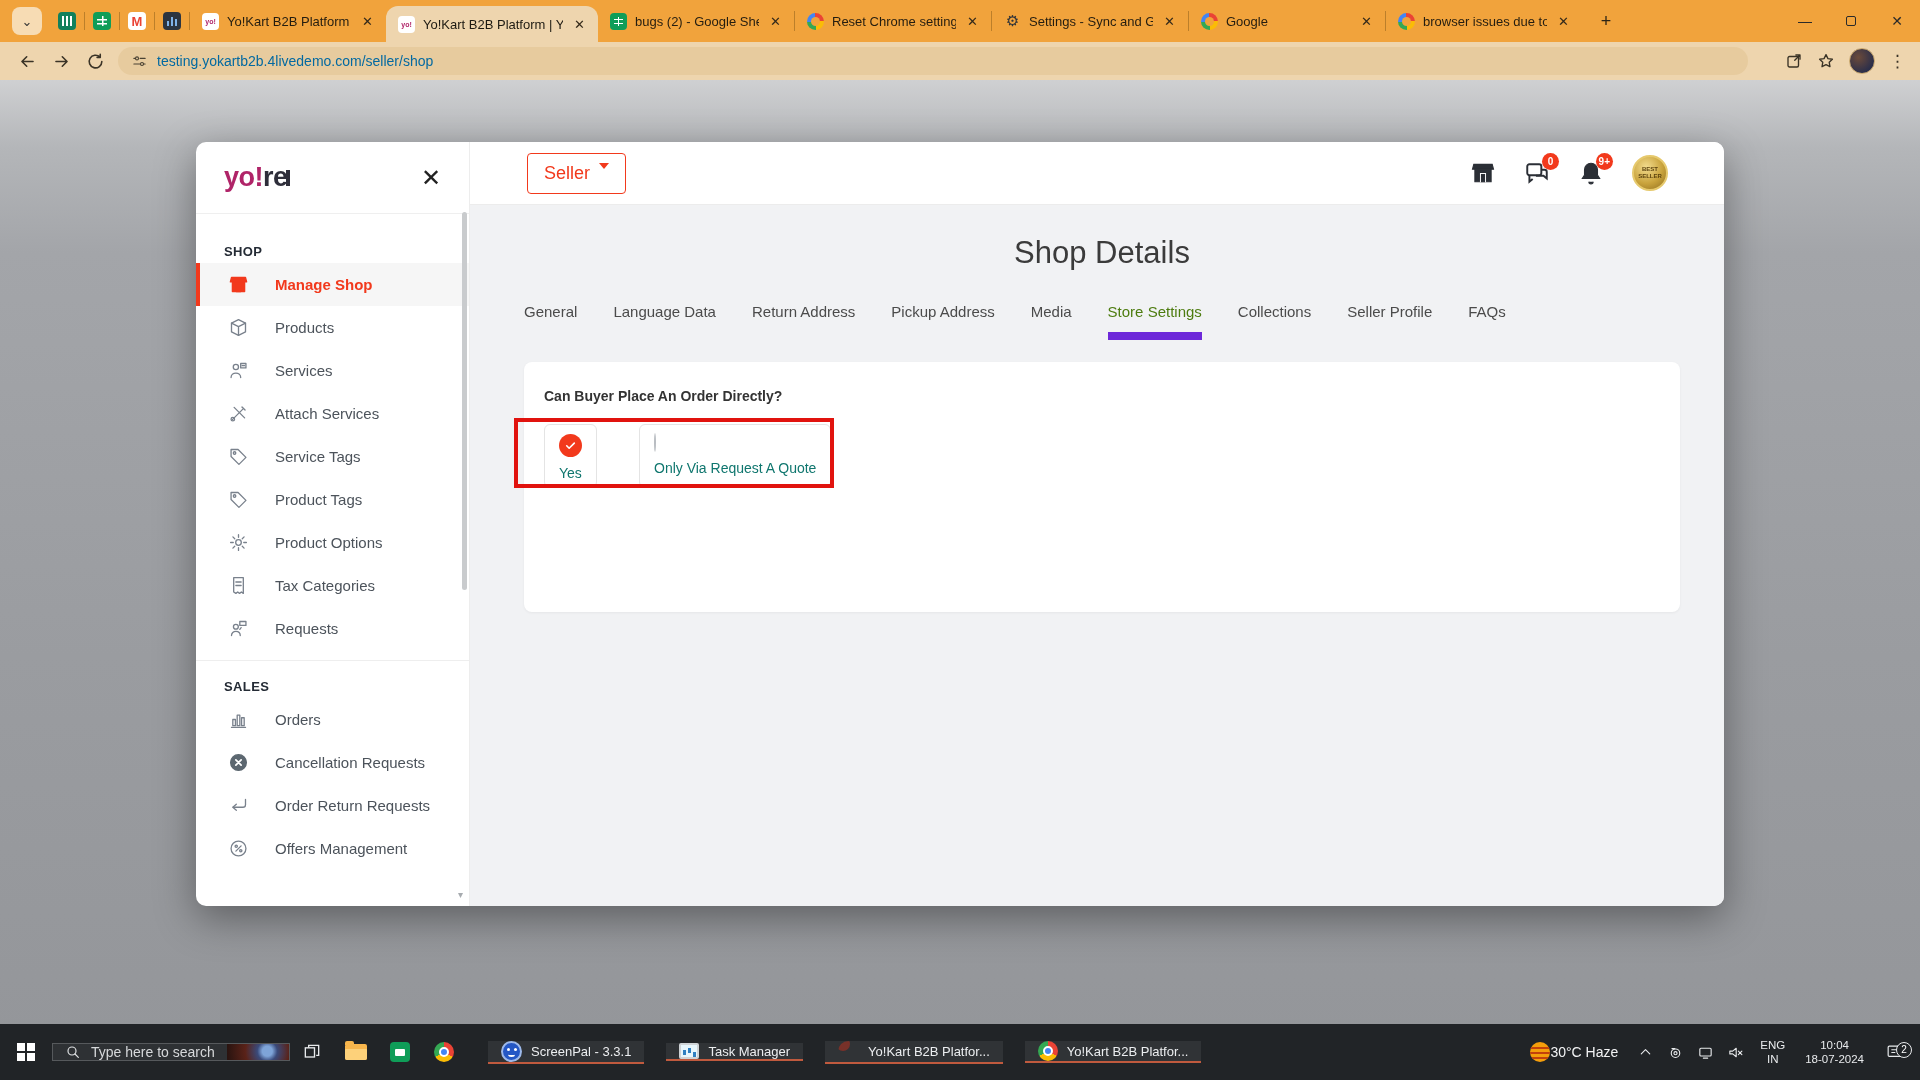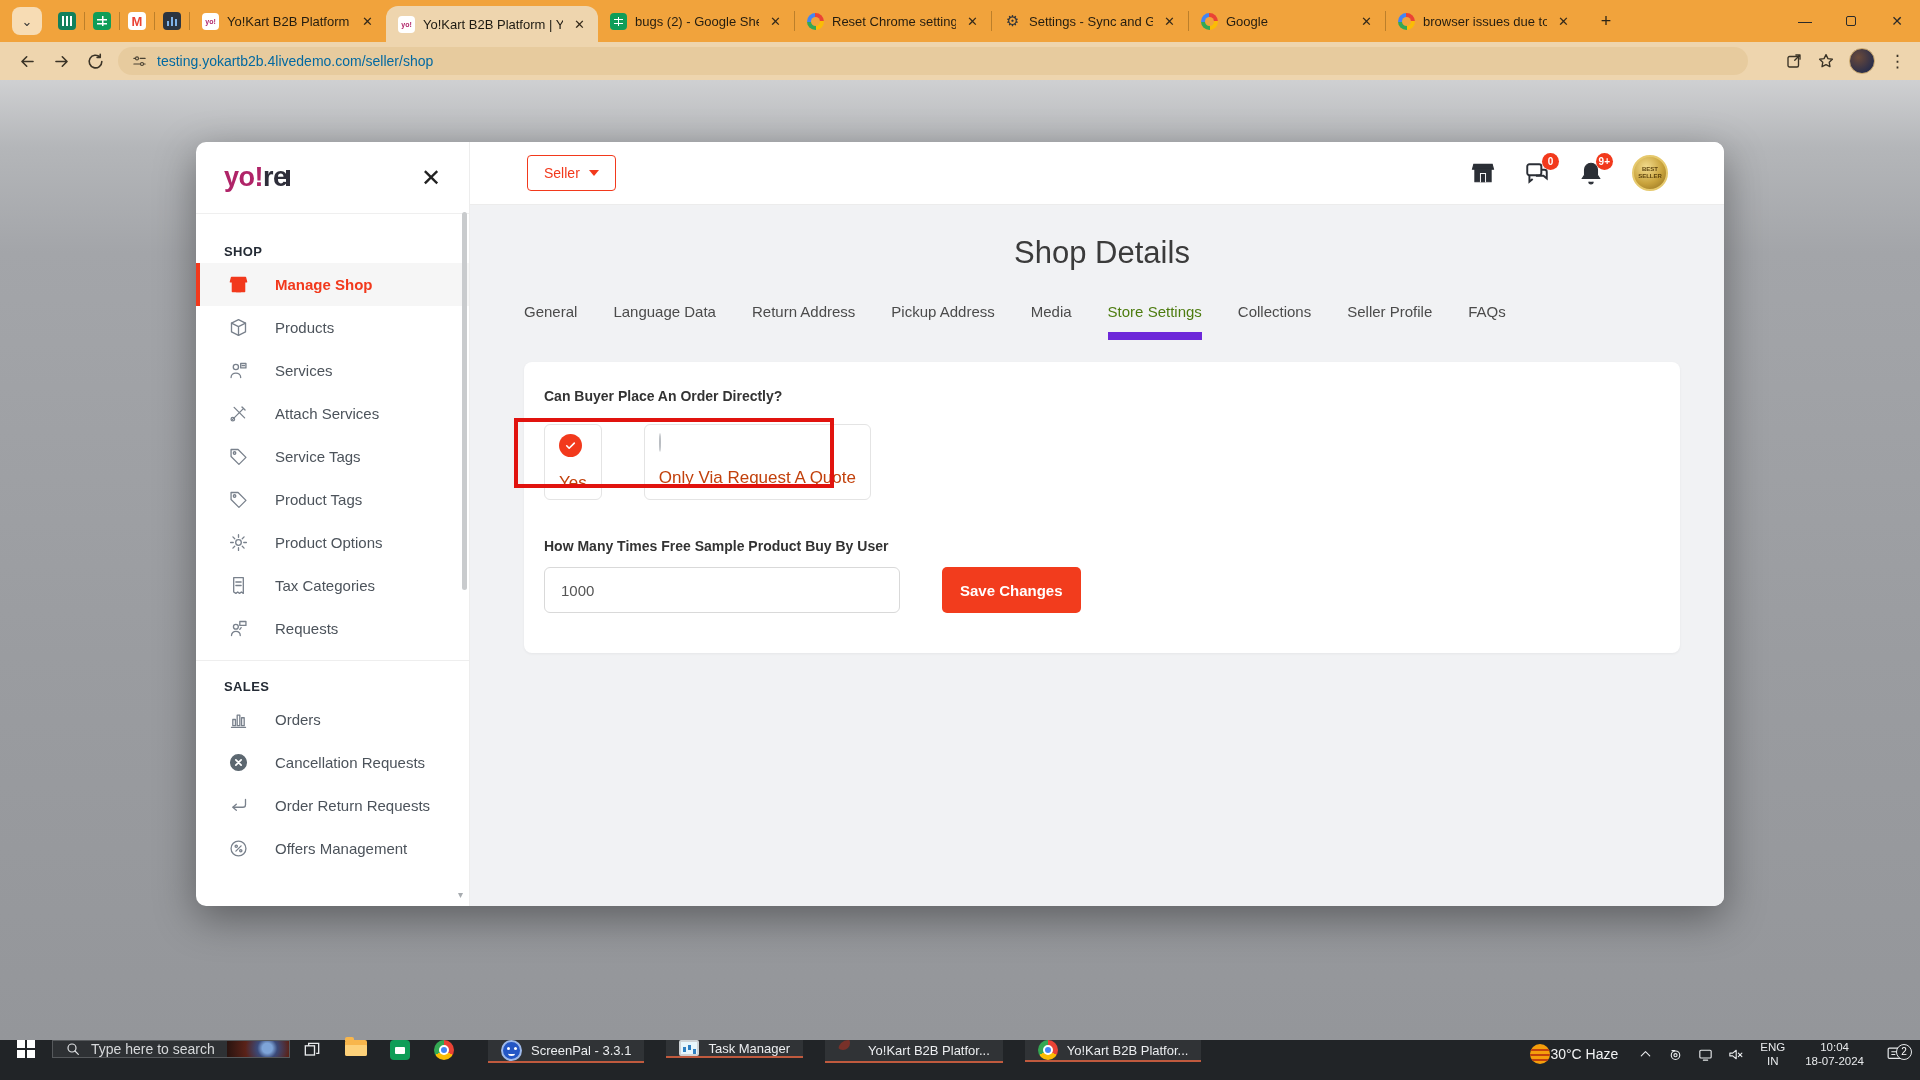--- a/index.html
+++ b/index.html
@@ -77,21 +77,21 @@
   .side-item.active:before { content:""; position:absolute; left:0; top:0; bottom:0; width:4px; background:#f2391c; }
   .side-item.active .lbl { color:#f2391c; font-weight:bold; }
   .side-item.active svg { stroke:#f2391c; fill:#f2391c; }
   .side-divider { height:1px; background:#eeeeee; margin:10px 0 2px; }
   .side-thumb { position:absolute; right:2px; top:70px; width:5px; height:378px; border-radius:3px; background:#c9cbcd; }
   .side-downarrow { position:absolute; right:6px; bottom:6px; font-size:10px; color:#a7abaf; }
 
   
   .mainarea { flex:1; display:flex; flex-direction:column; }
   .topband { height:63px; background:#fff; border-bottom:1px solid #ececec; display:flex; align-items:center; padding:0 56px 0 57px; }
-  .seller-btn { display:flex; align-items:center; gap:9px; border:1px solid #f2391c; color:#f2391c; border-radius:4px; padding:9px 16px; font-size:14px; cursor:pointer; background:#fff; }
+  .seller-btn { display:flex; align-items:flex-start; gap:9px; border:1px solid #f2391c; color:#f2391c; border-radius:4px; padding:9px 16px; font-size:18px; cursor:pointer; background:#fff; }
   .seller-btn .caret { width:0; height:0; border-left:5px solid transparent; border-right:5px solid transparent; border-top:6px solid #f2391c; }
   .band-icons { margin-left:auto; display:flex; align-items:center; gap:28px; }
   .band-ico { position:relative; width:26px; height:26px; cursor:pointer; }
   .band-ico svg { width:26px; height:26px; fill:#2b2f36; stroke:#2b2f36; }
   .badge { position:absolute; top:-7px; right:-9px; min-width:17px; height:17px; border-radius:9px; background:#f2391c; color:#fff; font-size:10px; font-weight:bold; display:flex; align-items:center; justify-content:center; padding:0 3px; }
   .gold-avatar { width:36px; height:36px; border-radius:50%; background:radial-gradient(circle at 38% 32%,#f3dc8e,#c9a33c 55%,#8f6d1d); border:2px solid #e6c96d; display:flex; align-items:center; justify-content:center; text-align:center; font-size:6px; font-weight:bold; color:#5c430e; line-height:1.1; cursor:pointer; }
 
   .content { flex:1; background:#f1f2f4; padding:30px 44px 0 54px; overflow:hidden; }
   .page-title { font-size:31px; color:#3b3b3b; font-weight:500;text-align:center; }
   .shop-tabs { display:flex; gap:36px; margin-top:32px; }
@@ -99,28 +99,28 @@
   .shop-tab.active { color:#4d7c0f; border-bottom:8px solid #6d28d9; }
 
   .panel { position:relative; margin-top:22px; background:#fff; border-radius:8px; box-shadow:0 1px 3px rgba(0,0,0,.05); padding:26px 36px 40px 20px; min-height:250px; }
   .q-label, .s-label { font-size:14px; font-weight:bold; color:#333; }
   .annotation-box { position:absolute; left:-10px; top:56px; width:320px; height:70px; border:4px solid #e1130e; pointer-events:none; z-index:2; }
   .options-row { display:flex; gap:42px; margin-top:20px; }
   .opt-card { border:1px solid #e4e4e4; border-radius:6px; padding:9px 14px 6px; min-width:53px; cursor:pointer; background:#fff; }
   .radio-on { width:23px; height:23px; border-radius:50%; background:#f2391c; display:flex; align-items:center; justify-content:center; }
   .radio-on svg { width:13px; height:13px; stroke:#fff; stroke-width:3; fill:none; stroke-linecap:round; stroke-linejoin:round; }
   .radio-off { width:23px; height:23px; border-radius:50%; border:1.5px solid #b9bdc2; background:#fff; }
-  .opt-lbl { font-size:17px; color:#c2410c; margin-top:16px; white-space:nowrap; }
+  .opt-lbl { font-size:14px; color:#0f766e; margin-top:8px; white-space:nowrap; }
   .sample-wrap { margin-top:38px; }
   .input-row { display:flex; align-items:center; margin-top:13px; }
   .num-input { width:356px; height:46px; border:1px solid #d9d9d9; border-radius:6px; padding:0 16px; font-size:15px; color:#555; font-family:"Liberation Sans", sans-serif; background:#fff; }
   .save-btn { margin-left:42px; height:46px; padding:0 18px; background:#f23c1d; color:#fff; border:none; border-radius:5px; font-size:15px; font-weight:bold; cursor:pointer; font-family:"Liberation Sans", sans-serif; }
 
   
-  .taskbar { position:absolute; left:0; right:0; bottom:0; height:40px; background:#212427; display:flex; align-items:flex-start; color:#e8eaec; }
+  .taskbar { position:absolute; left:0; right:0; bottom:0; height:56px; background:#212427; display:flex; align-items:center; color:#e8eaec; }
   .tb-start { width:52px; display:flex; align-items:center; justify-content:center; cursor:pointer; }
   .winlogo { display:grid; grid-template-columns:8px 8px; grid-template-rows:8px 8px; gap:1.5px; }
   .winlogo i { background:#fff; }
   .tb-search { position:relative; width:238px; background:#2e3134; border:1px solid #56595c; display:flex; align-items:center; padding-left:12px; gap:10px; }
   .tb-search svg { width:16px; height:16px; stroke:#dfe1e3; stroke-width:1.8; fill:none; stroke-linecap:round; }
   .tb-search .ph { font-size:14px; color:#d7d9db; white-space:nowrap; }
   .search-art { position:absolute; right:0; top:0; bottom:0; width:62px; background:radial-gradient(circle at 65% 45%, #7ea4d8 0 5px, #3a4a7a 10px, #5a2218 22px, #2a1410 40px); }
   .tb-ico { width:44px; display:flex; align-items:center; justify-content:center; cursor:pointer; }
   .tb-ico svg { width:20px; height:20px; }
   .folder { position:relative; width:22px; height:16px; background:#f8b64c; border-radius:2px; }
@@ -459,27 +459,20 @@
                     </svg>
                   </span>
                 <div class="opt-lbl">Yes</div>
               </div>
               <div class="opt-card">
                 <span class="radio-off"></span>
                 <div class="opt-lbl">Only Via Request A Quote</div>
               </div>
             </div>
 
-            <div class="sample-wrap">
-              <div class="s-label">How Many Times Free Sample Product Buy By User</div>
-              <div class="input-row">
-                <input class="num-input" type="text" value="1000" style="">
-                <button class="save-btn">Save Changes</button>
-              </div>
-            </div>
           </div>
         </div>
       </section>
     </div>
   </div>
 
   <div class="taskbar">
     <div class="tb-start">
         <span class="winlogo">
           <i></i>

